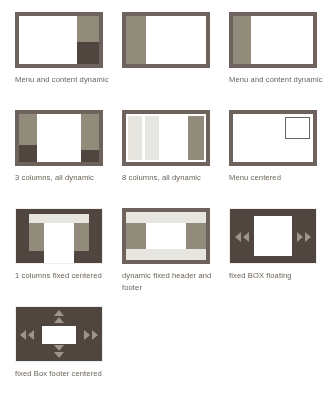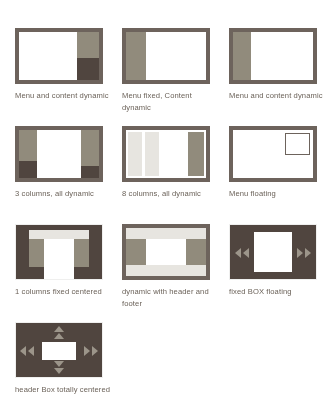--- a/index.html
+++ b/index.html
@@ -7,21 +7,21 @@
     padding: 0;
   }
   body {
     width: 336px;
     height: 420px;
     background: #ffffff;
     font-family: "Liberation Sans", sans-serif;
     overflow: hidden;
   }
   .grid {
-    padding: 28px 0 0 0;
+    padding: 12px 0 0 0;
     display: grid;
     grid-template-columns: repeat(3, 107px);
     grid-template-rows: repeat(4, 98px);
     column-gap: 0px;
     row-gap: 0px;
     margin-left: 15px;
   }
   .cell {
     width: 107px;
   }
@@ -98,21 +98,20 @@
       <div class="blk" style="right:0; top:0; width:22px; height:26px; background:#918b7c;"></div>
       <div class="blk" style="right:0; top:26px; width:22px; height:22px; background:#50453f;"></div>
     </div>
     <div class="caption">Menu and content dynamic</div>
   </div>
 
   <div class="cell">
     <div class="thumb frame-thin">
       <div class="blk" style="left:0; top:0; width:20px; height:48px; background:#918b7c;"></div>
     </div>
-    <div class="caption">Menu fixed, Content dynamic</div>
   </div>
 
   <div class="cell">
     <div class="thumb frame-thin">
       <div class="blk" style="left:0; top:0; width:18px; height:48px; background:#918b7c;"></div>
     </div>
     <div class="caption">Menu and content dynamic</div>
   </div>
 
   <div class="cell">
@@ -132,42 +131,42 @@
       <div class="blk" style="left:36px; top:0px; width:24px; height:48px; background:#ffffff;"></div>
       <div class="blk" style="right:2px; top:2px; width:16px; height:44px; background:#918b7c;"></div>
     </div>
     <div class="caption">8 columns, all dynamic</div>
   </div>
 
   <div class="cell">
     <div class="thumb frame-thin">
       <div class="blk" style="right:3px; top:3px; width:25px; height:22px; border:1px solid #6d635c; background:#ffffff; box-sizing:border-box;"></div>
     </div>
-    <div class="caption">Menu floating</div>
+    <div class="caption">Menu centered</div>
   </div>
 
 
   <div class="cell">
     <div class="thumb" style="border:1px solid #efefee; background:#50453f;">
       <div class="blk" style="left:13px; top:5px; width:60px; height:9px; background:#e7e5e0;"></div>
       <div class="blk" style="left:13px; top:14px; width:15px; height:28px; background:#918b7c;"></div>
       <div class="blk" style="left:58px; top:14px; width:15px; height:28px; background:#918b7c;"></div>
       <div class="blk" style="left:28px; top:14px; width:30px; height:40px; background:#ffffff;"></div>
     </div>
     <div class="caption">1 columns fixed centered</div>
   </div>
 
   <div class="cell">
     <div class="thumb" style="border:4px solid #6d635c; background:#ffffff;">
       <div class="blk" style="left:0; top:0; right:0; height:11px; background:#e7e5e0;"></div>
       <div class="blk" style="left:0; bottom:0; right:0; height:11px; background:#e7e5e0;"></div>
       <div class="blk" style="left:0; top:11px; width:20px; height:26px; background:#918b7c;"></div>
       <div class="blk" style="right:0; top:11px; width:20px; height:26px; background:#918b7c;"></div>
     </div>
-    <div class="caption">dynamic with header and footer</div>
+    <div class="caption">dynamic fixed header and footer</div>
   </div>
 
   <div class="cell">
     <div class="panel-dark">
       <div class="blk" style="left:24px; top:7px; width:38px; height:40px; background:#ffffff;"></div>
       <div class="arrow ar-left" style="left:5px; top:23px;"></div>
       <div class="arrow ar-left" style="left:13px; top:23px;"></div>
       <div class="arrow ar-right" style="right:13px; top:23px;"></div>
       <div class="arrow ar-right" style="right:5px; top:23px;"></div>
     </div>
@@ -180,16 +179,16 @@
       <div class="blk" style="left:26px; top:19px; width:34px; height:18px; background:#ffffff;"></div>
       <div class="arrow ar-left" style="left:4px; top:23px;"></div>
       <div class="arrow ar-left" style="left:12px; top:23px;"></div>
       <div class="arrow ar-right" style="right:12px; top:23px;"></div>
       <div class="arrow ar-right" style="right:4px; top:23px;"></div>
       <div class="arrow ar-up" style="left:38px; top:3px;"></div>
       <div class="arrow ar-up" style="left:38px; top:10px;"></div>
       <div class="arrow ar-down" style="left:38px; bottom:10px;"></div>
       <div class="arrow ar-down" style="left:38px; bottom:3px;"></div>
     </div>
-    <div class="caption">header Box totally centered</div>
+    <div class="caption">fixed Box footer centered</div>
   </div>
 
 </div>
 
 </body></html>

